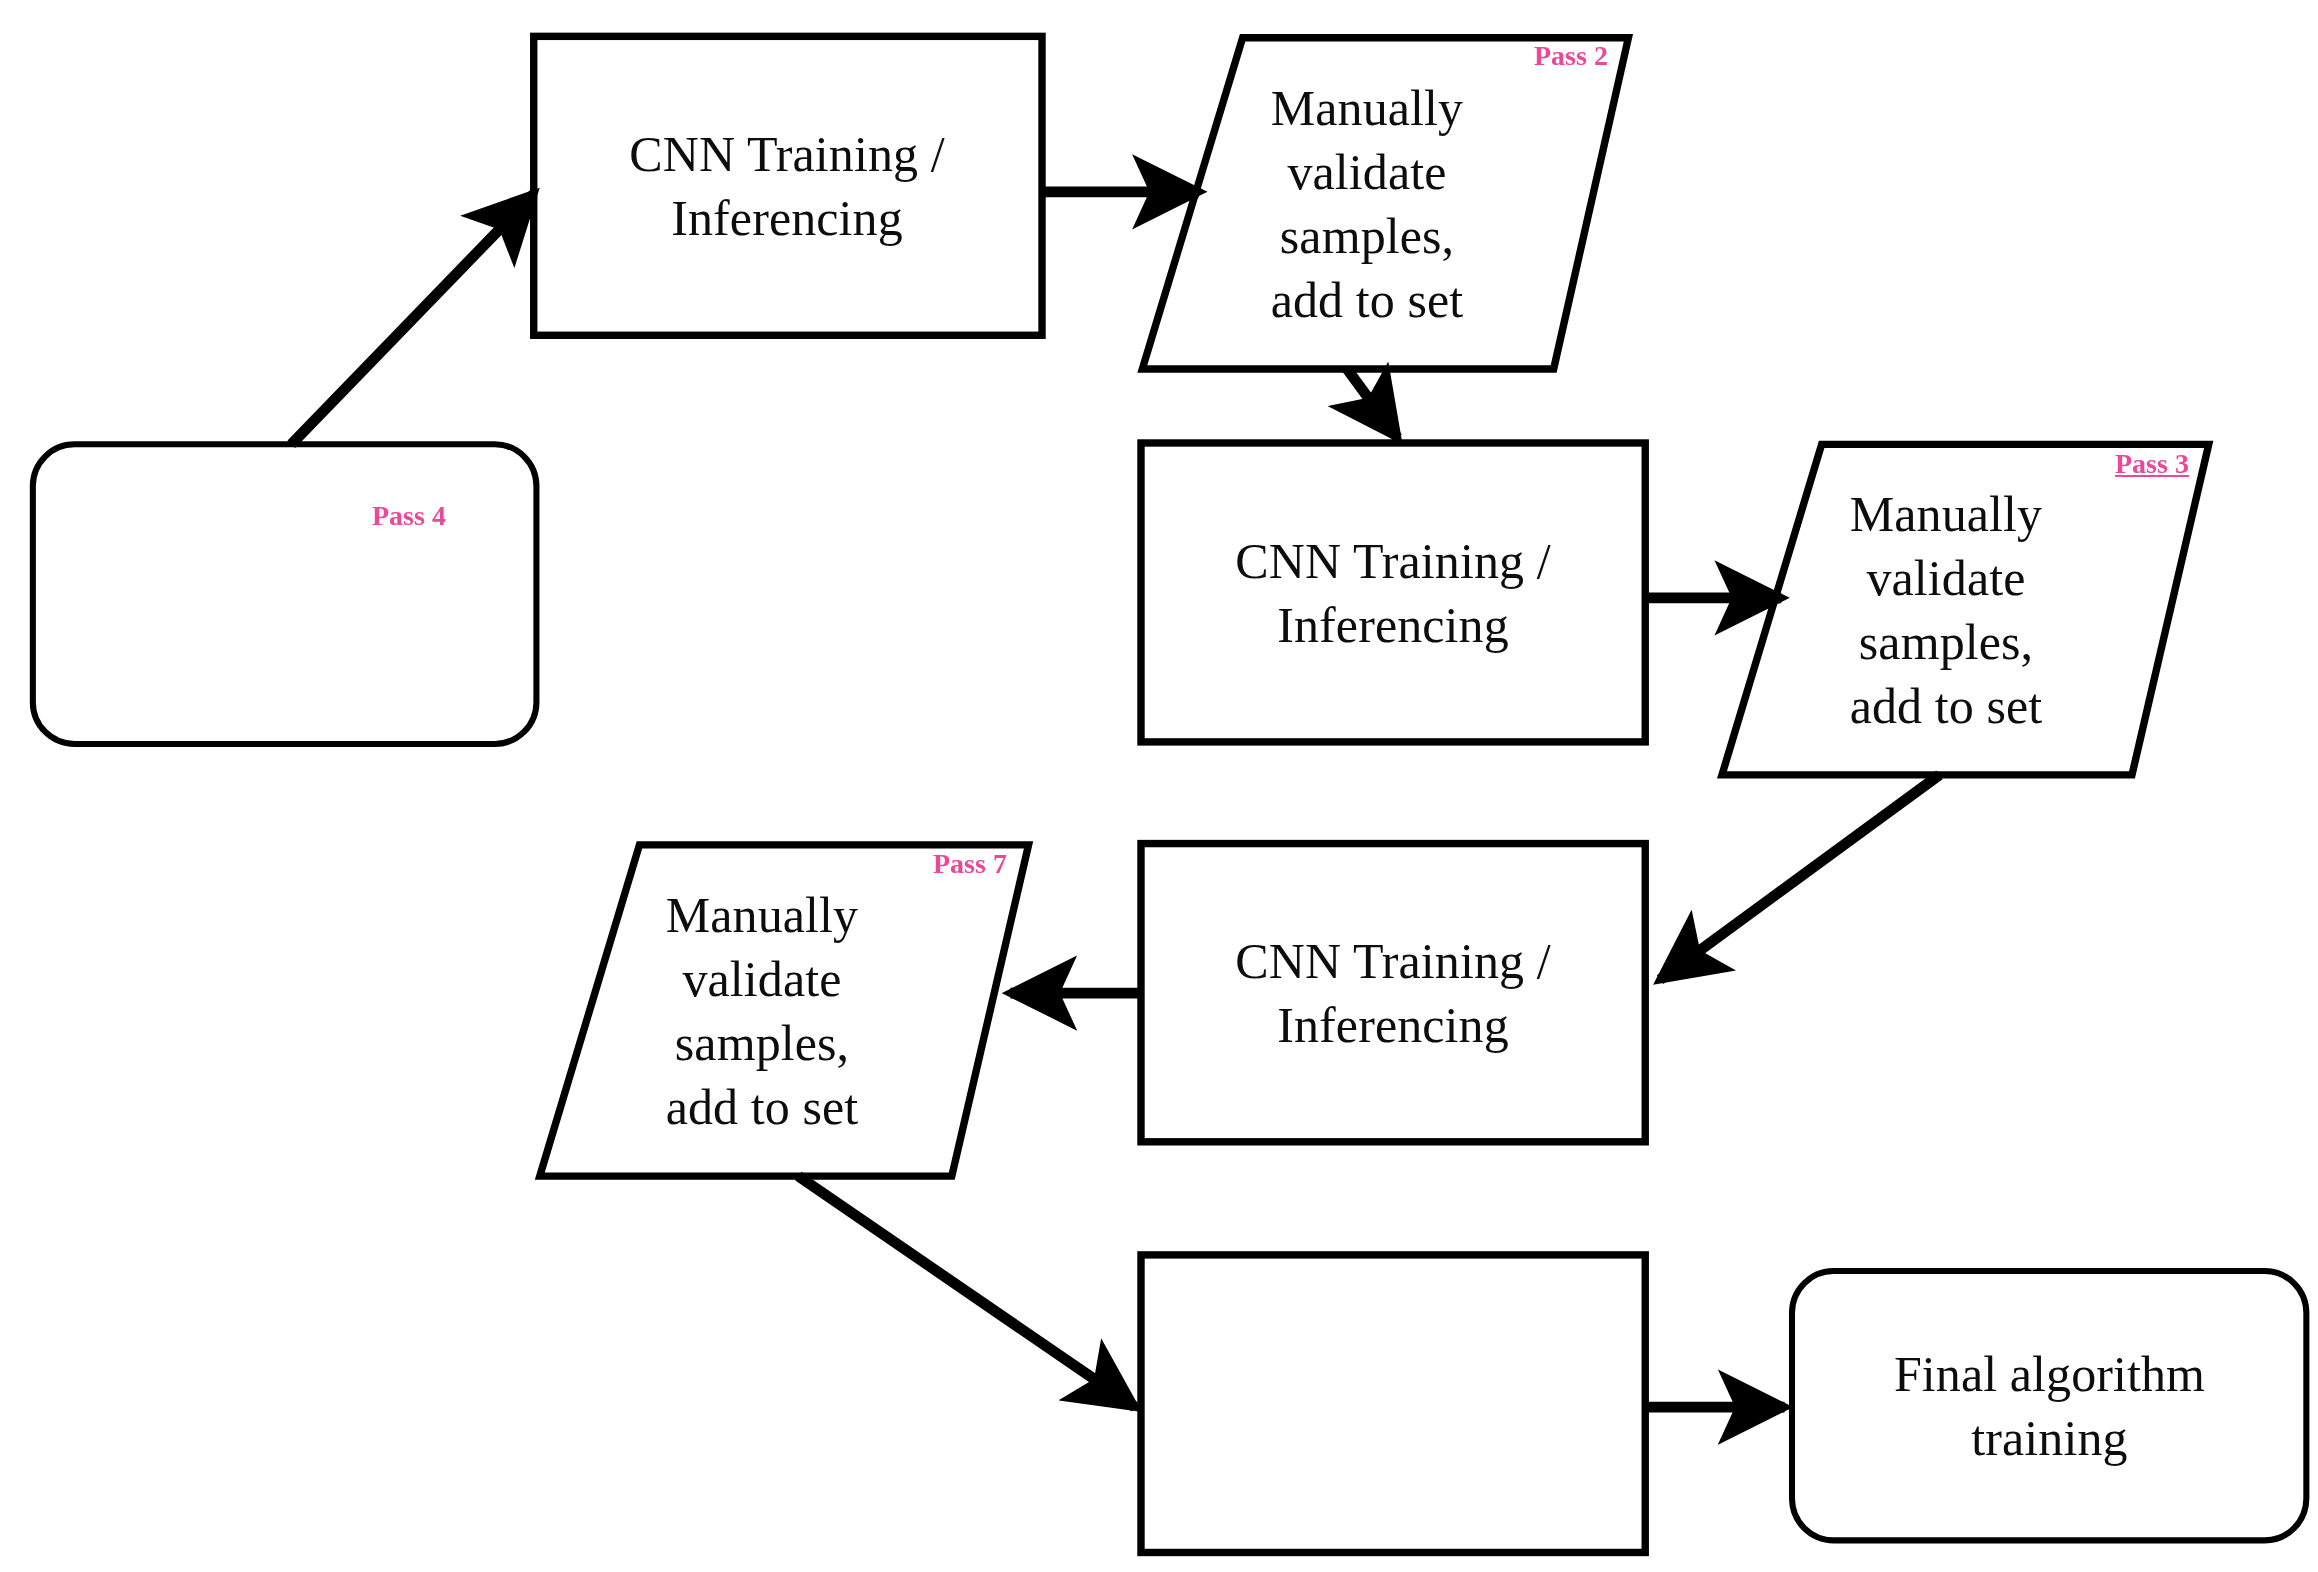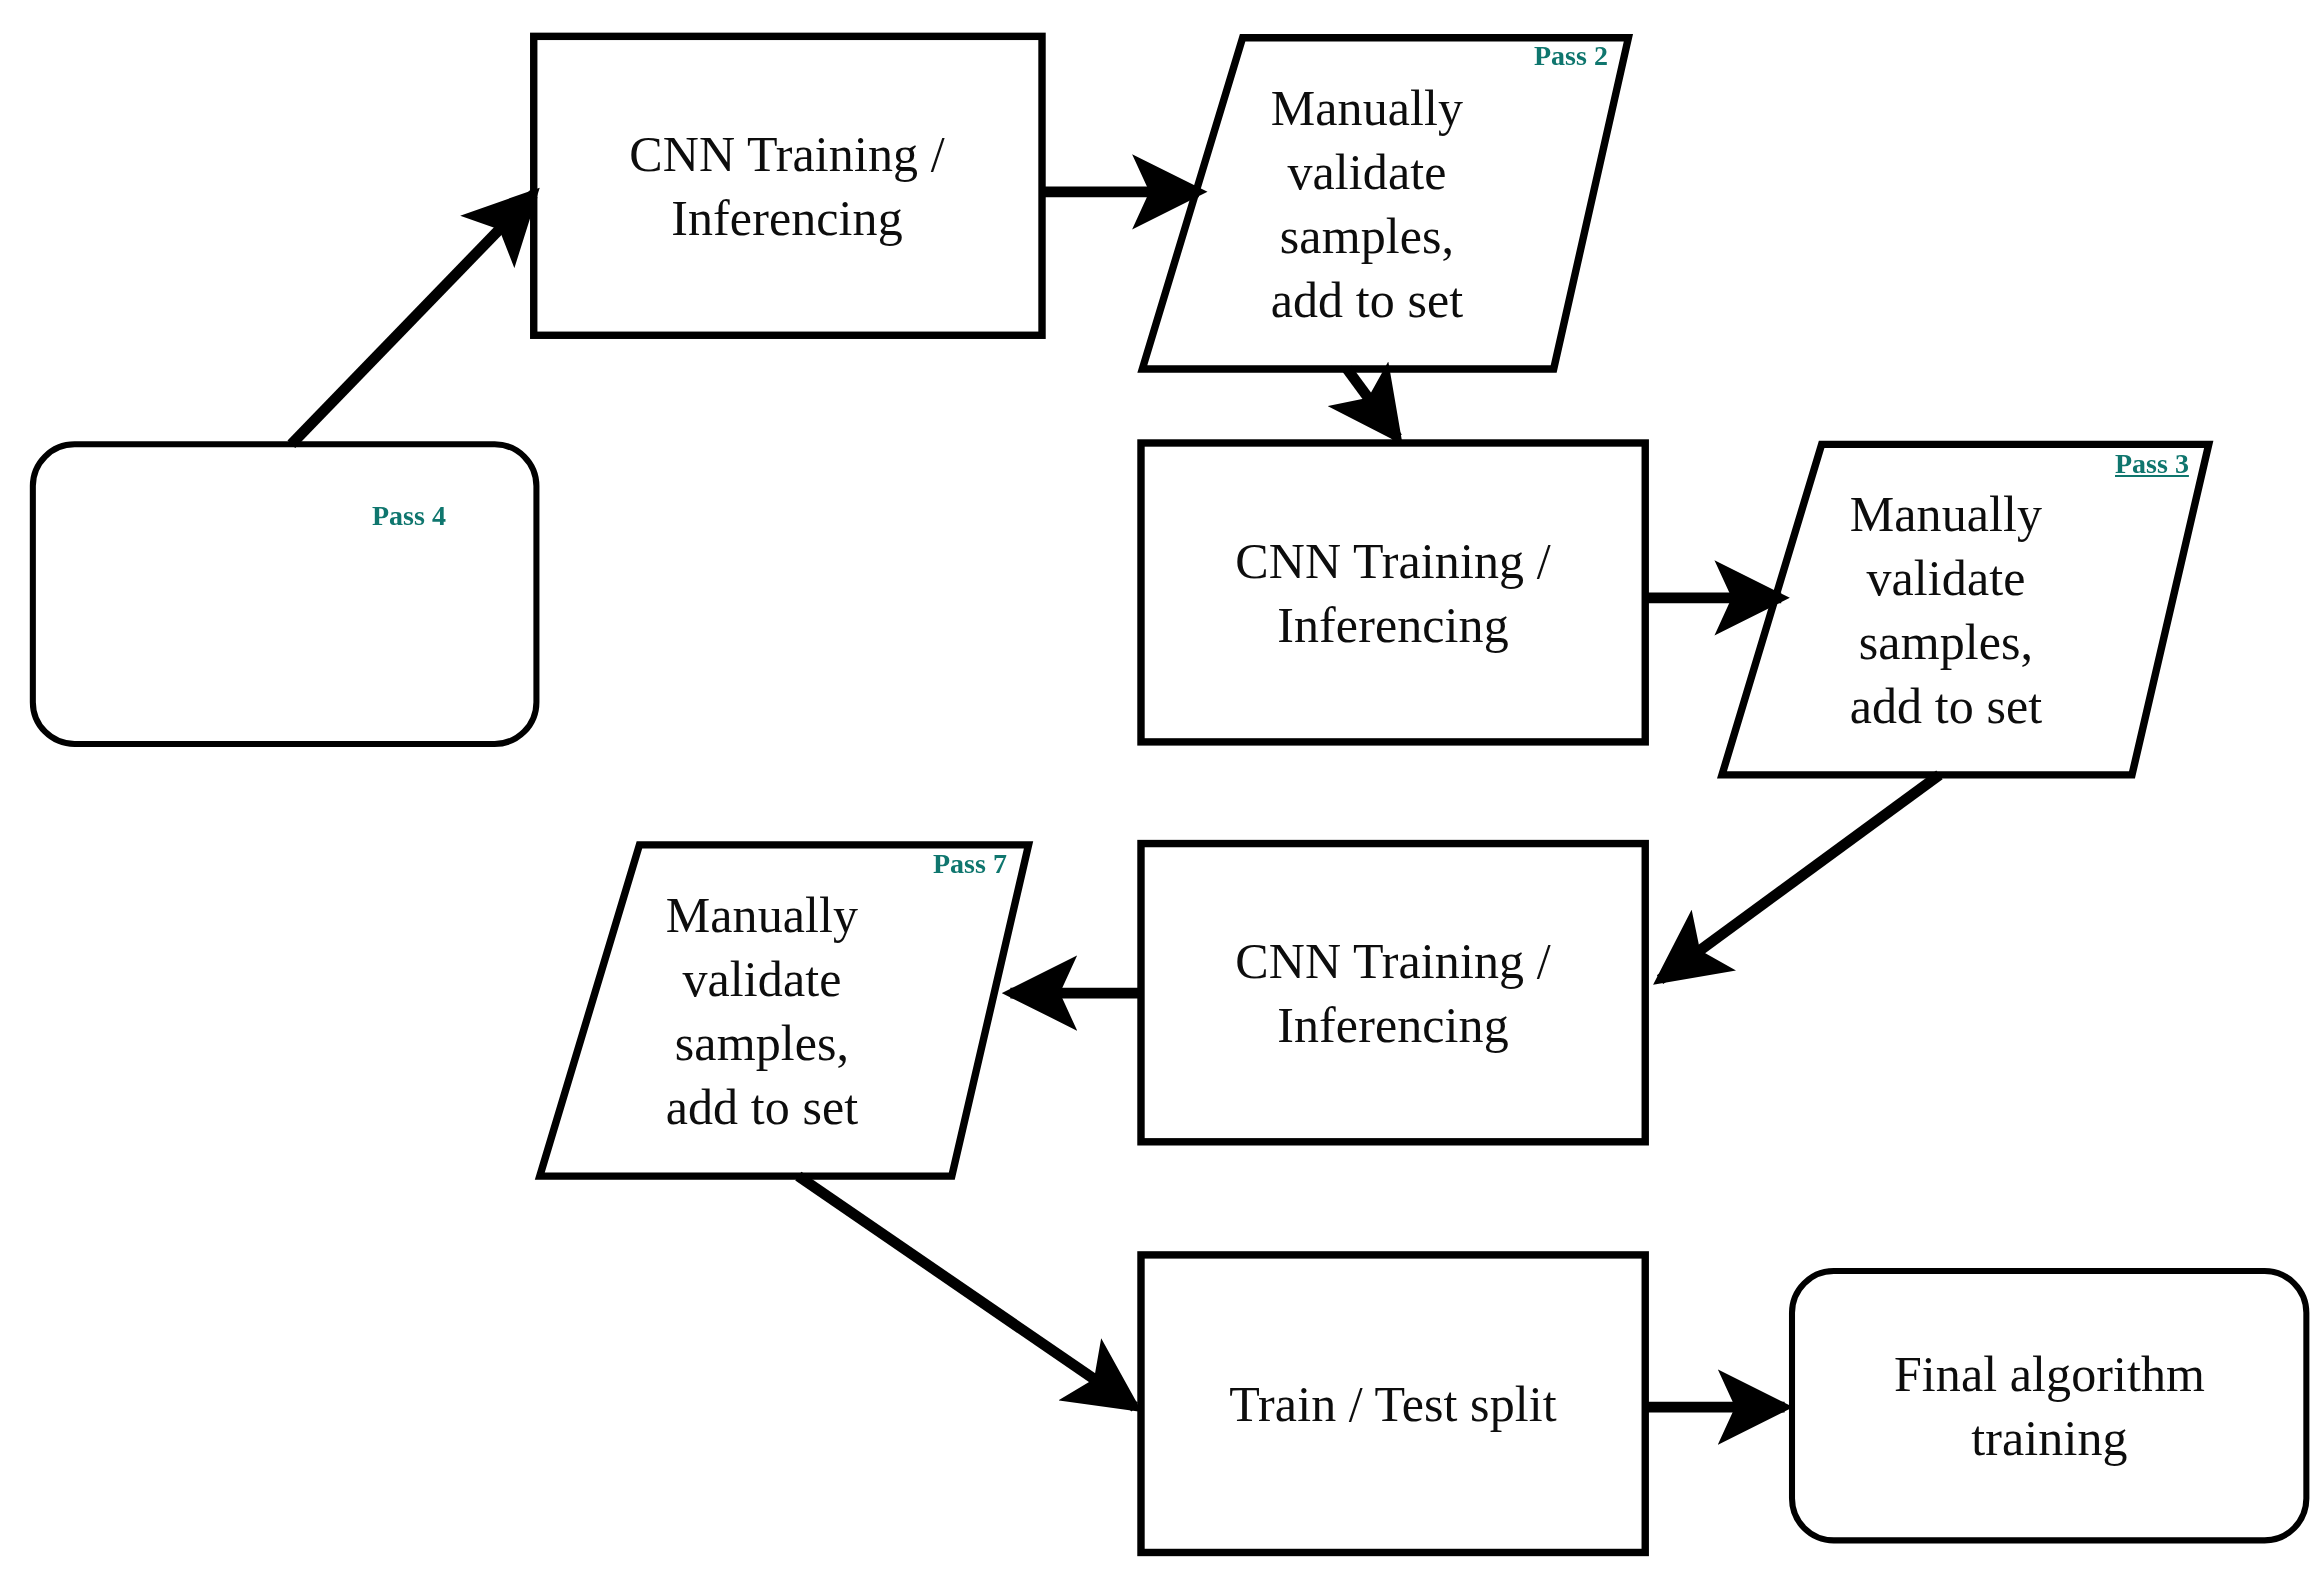--- a/index.html
+++ b/index.html
@@ -49,21 +49,21 @@
     color: #0d0d0d;
     font-family: "Liberation Serif", "DejaVu Serif", serif;
     font-size: 50px;
     line-height: 1.28;
     letter-spacing: 0.1px;
     white-space: pre-line;
     pointer-events: none;
   }
   .pass-tag {
     position: absolute;
-    color: #0f766e;
+    color: #ec4899;
     font-family: "Liberation Serif", "DejaVu Serif", serif;
     font-size: 28px;
     font-weight: bold;
     line-height: 1;
     white-space: nowrap;
   }
 </style>
 </head>
 <body>
 
@@ -133,19 +133,18 @@
 
   <div class="node-text" style="left:1141px; top:844px; width:504px; height:298px;">CNN Training /
 Inferencing</div>
 
   <div class="node-text" style="left:587px; top:845px; width:350px; height:331px;">Manually
 validate
 samples,
 add to set</div>
   <div class="pass-tag" style="left:933px; top:850px;">Pass 7</div>
 
-  <div class="node-text" style="left:1141px; top:1255px; width:504px; height:298px;">Train / Test split</div>
 
   <div class="node-text" style="left:1792px; top:1271px; width:515px; height:269px;">Final algorithm
 training</div>
 
 </div>
 
 
 </body></html>

